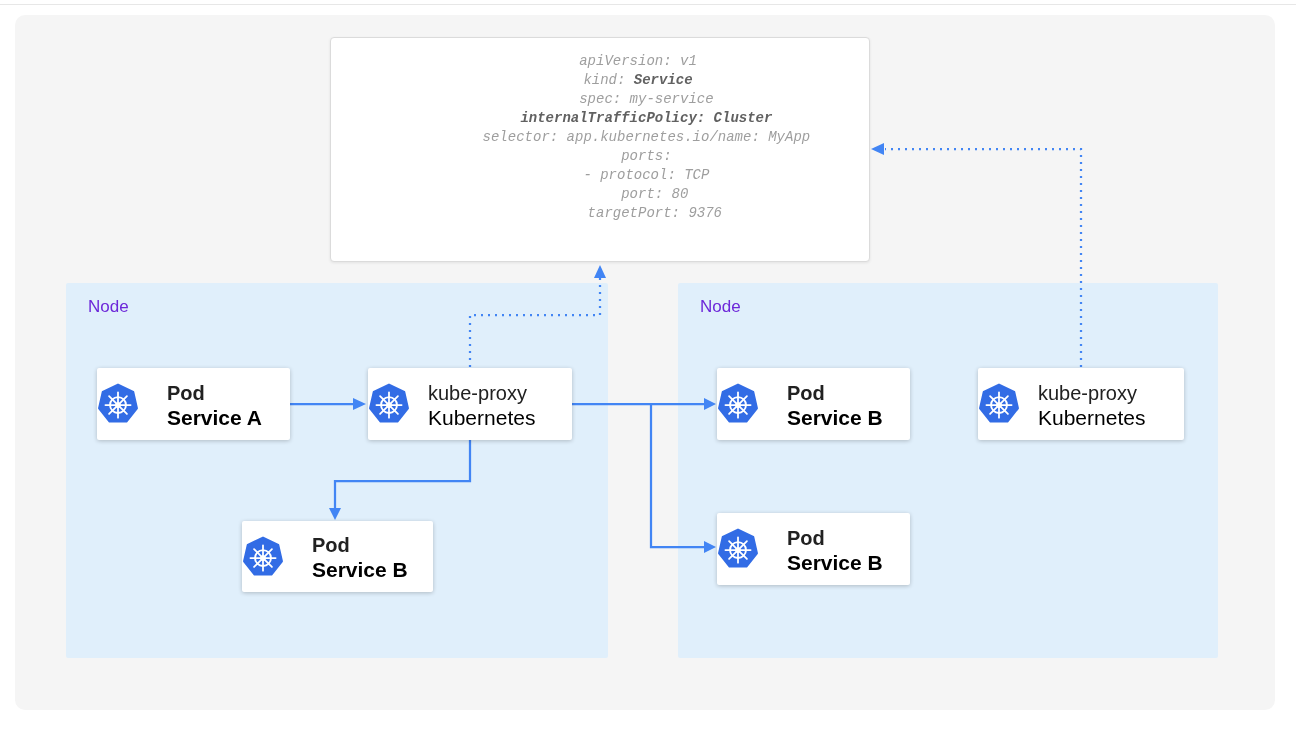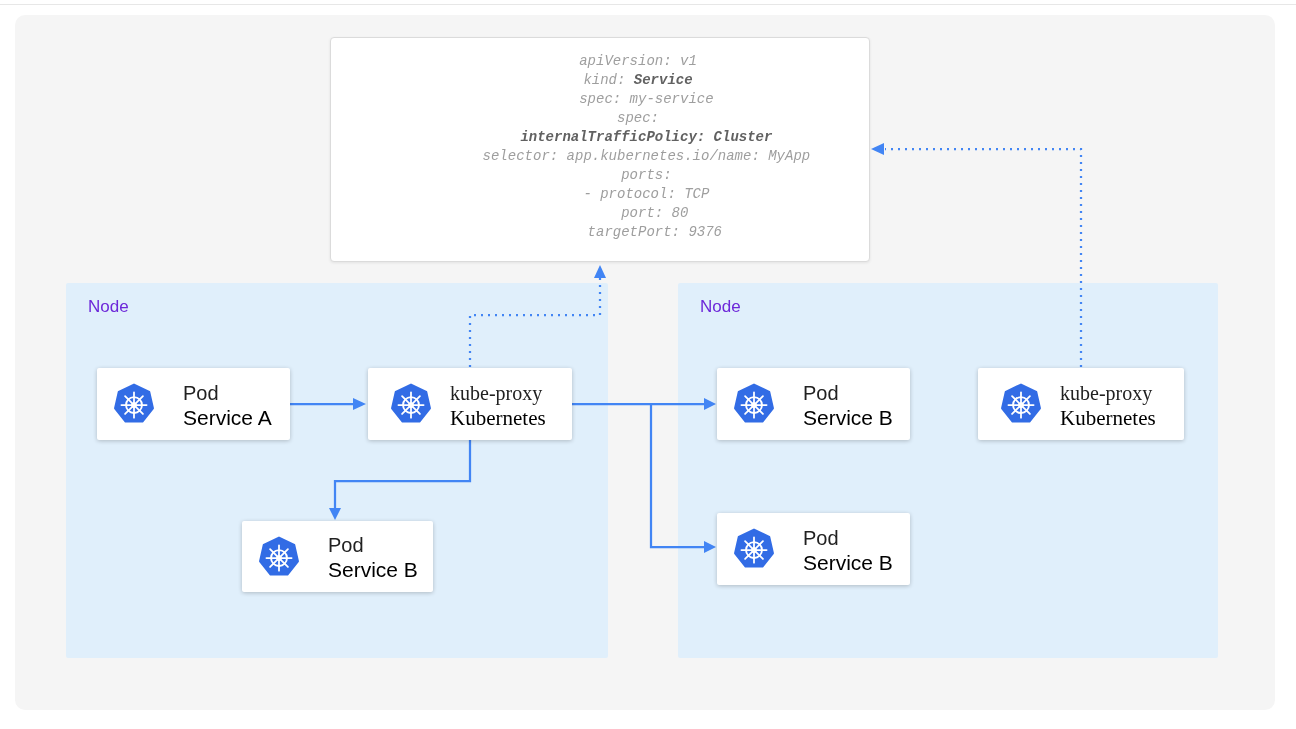--- a/index.html
+++ b/index.html
@@ -38,23 +38,23 @@
   
   .card{
     position:absolute;height:72px;background:#ffffff;border-radius:2px;
     box-shadow:0 1px 4px rgba(0,0,0,0.22);display:flex;align-items:center;
     box-sizing:border-box;
   }
   .card .icon-wrap{flex:0 0 auto;display:flex;}
   .card-text{display:flex;flex-direction:column;justify-content:center;}
   .card-title{font-size:20px;line-height:27px;color:#212121;}
   .card-sub{font-size:21px;line-height:22px;color:#000000;}
-  .pod-pad{padding-left:16px;}
+  .pod-pad{font-weight:bold;}
   .pod-pad .card-text{margin-left:28px;}
-  .proxy-pad{padding-left:22px;font-family:Liberation Serif, serif;}
+  .proxy-pad{}
   .proxy-pad .card-text{margin-left:18px;}
   .connectors{position:absolute;left:0;top:0;pointer-events:none;}
   .solid-line{stroke:#4285f4;stroke-width:2.25;fill:none;}
   .dotted-line{stroke:#4285f4;stroke-width:2.25;fill:none;stroke-dasharray:2 5;}
   .head{fill:#4285f4;stroke:none;}
   .defs-svg{position:absolute;width:0;height:0;}
 </style>
 </head>
 <body>
 
@@ -80,21 +80,20 @@
 
 <div class="stage">
   <div class="top-rule"></div>
   <div class="canvas"></div>
 
   <div class="yaml-card">
     <div class="yaml">
       <div class="ln">apiVersion: v1</div>
       <div class="ln"><span>kind: </span><b>Service</b></div>
       <div class="ln">  spec: my-service</div>
-      <div class="ln">spec:</div>
       <div class="ln"><b>  internalTrafficPolicy: Cluster</b></div>
       <div class="ln">  selector: app.kubernetes.io/name: MyApp</div>
       <div class="ln">  ports:</div>
       <div class="ln">  - protocol: TCP</div>
       <div class="ln">    port: 80</div>
       <div class="ln">    targetPort: 9376</div>
     </div>
   </div>
 
   <div class="node node-left">

